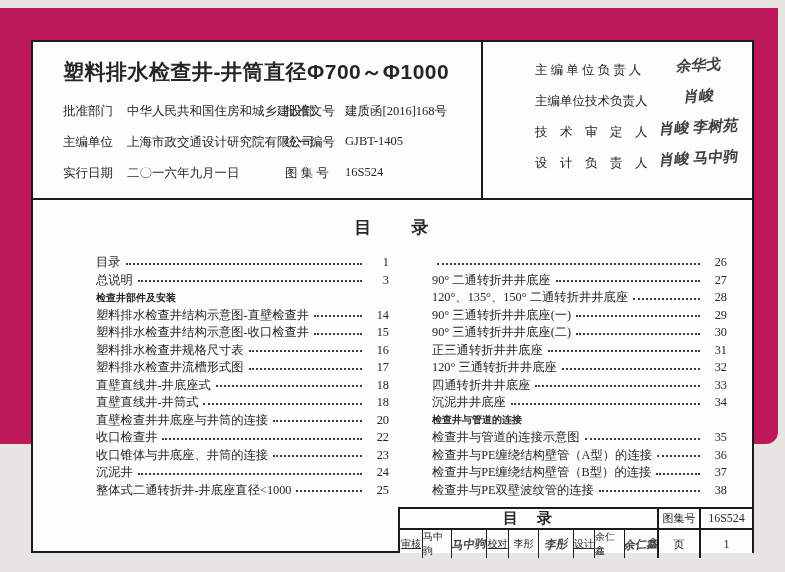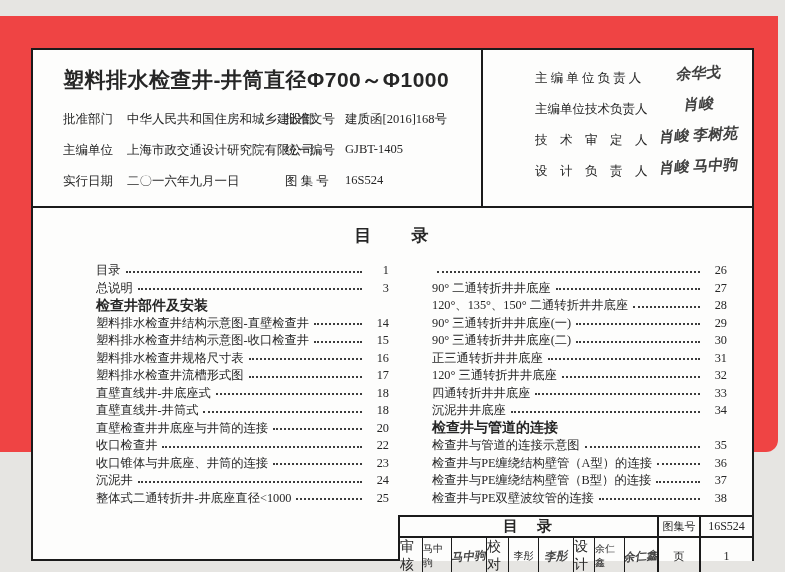--- a/index.html
+++ b/index.html
@@ -5,22 +5,22 @@
   * { box-sizing: border-box; margin: 0; padding: 0; }
   html,body { width:785px; height:572px; }
   body {
     font-family: "Liberation Sans", sans-serif;
     background: #dddcd9;
     color: #262626;
     -webkit-font-smoothing: antialiased;
   }
   .page { position:relative; width:785px; height:572px; background:#e6e5e2; overflow:hidden; }
   .sheet {
-    position:absolute; left:0; top:16px; width:778px; height:436px;
-    background:#ef4444; border-radius:0 0 12px 0;
+    position:absolute; left:0; top:8px; width:778px; height:436px;
+    background:#be185d; border-radius:0 0 12px 0;
   }
   .frame {
     position:absolute; left:31px; top:32px; width:723px; height:513px;
     border:2px solid #1b1b1b; background:#fdfdfc;
   }
   
   .hdr { position:absolute; left:0; top:0; width:719px; height:158px; border-bottom:2px solid #1b1b1b; }
   .hdr-left { position:absolute; left:0; top:0; width:450px; height:156px; border-right:2px solid #1b1b1b; }
   .hdr-right { position:absolute; left:452px; top:0; width:267px; height:156px; }
   .atlas-title {
@@ -50,39 +50,39 @@
     font-size:17px; font-weight:bold; letter-spacing:2px;
   }
   .toc-col { position:absolute; top:54px;margin-left:11px; }
   .toc-col-left  { left:52px;  width:293px; }
   .toc-col-right { left:388px; width:295px; }
   .toc-row {
     display:flex; align-items:center; height:17.5px;
     font-size:12.3px; font-family:"Liberation Serif", serif; white-space:nowrap;
   }
   .toc-row .toc-text { flex:0 0 auto; }
-  .toc-row.toc-header .toc-text { font-weight:bold; font-family:"Liberation Sans", sans-serif; font-size:14px; }
+  .toc-row.toc-header .toc-text { font-weight:bold; font-family:"Liberation Sans", sans-serif; font-size:10px; }
   .leader { flex:1 1 auto; min-width:10px; margin:0 5px; height:0; border-bottom:2px dotted #3c3c3c; transform:translateY(1px); }
   .toc-page { flex:0 0 auto; min-width:22px; text-align:right; }
   
   .ftr {
     position:absolute; left:365px; top:465px; width:354px; height:46px;
     border-left:2px solid #1b1b1b; border-top:2px solid #1b1b1b;
     display:flex; flex-direction:column; background:#fdfdfc;
   }
   .ftr-top { height:24px; border-bottom:2px solid #1b1b1b; display:flex; }
   .ftr-bottom { flex:1; display:flex; }
   .cellc { display:flex; align-items:center; justify-content:center; }
   .ftr-title { flex:1; font-size:15px; font-weight:bold; letter-spacing:2px; }
   .ftr-cell-label { width:42px; border-left:2px solid #1b1b1b; font-size:11px; font-family:"Liberation Serif", serif; }
   .ftr-cell-value { width:53px; border-left:2px solid #1b1b1b; font-size:12px; font-family:"Liberation Serif", serif; }
   .credits { flex:0 0 257px; display:flex; }
   .cr-cell { border-right:1.5px solid #1b1b1b; font-family:"Liberation Serif", serif; overflow:hidden; }
   .cr-cell:last-child { border-right:none; }
-  .cr-role { font-size:14px; }
+  .cr-role { font-size:10px;text-decoration:underline; }
   .cr-name { font-size:10px; }
   .cr-sig  { font-size:11.5px; font-weight:600; transform-origin:center; }
   .cr-sig .s { display:inline-block; transform: rotate(-4deg) skewX(-12deg); opacity:.85; white-space:nowrap; }
 </style>
 </head>
 <body>
 
 <div class="page">
   <div class="sheet">
     <div class="frame">

